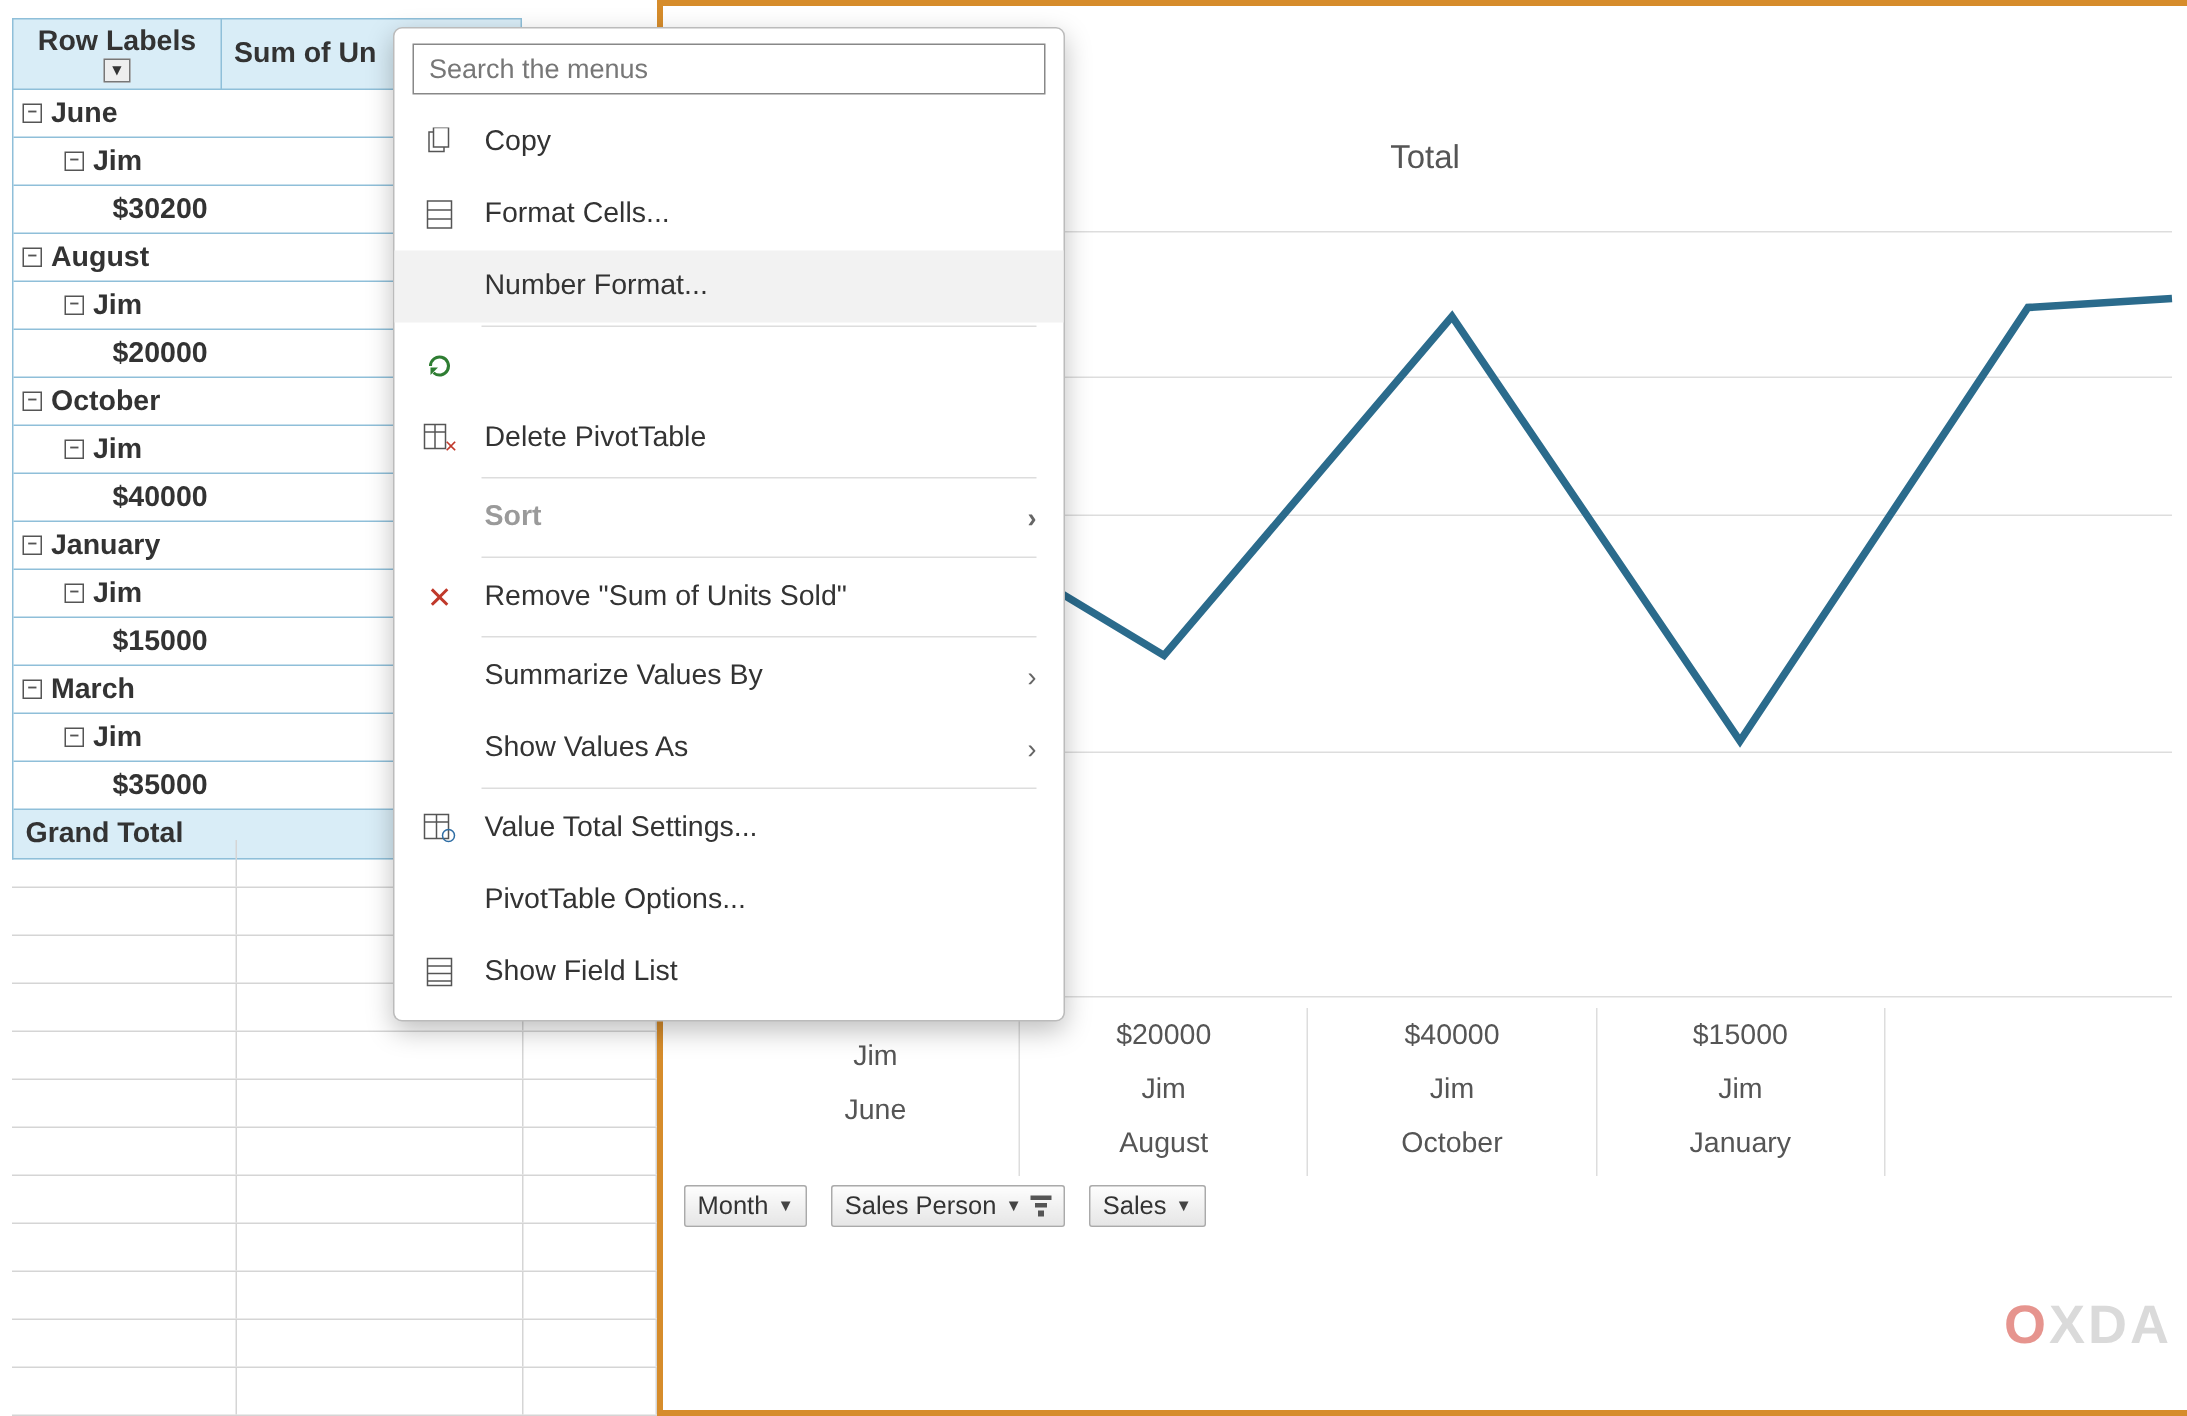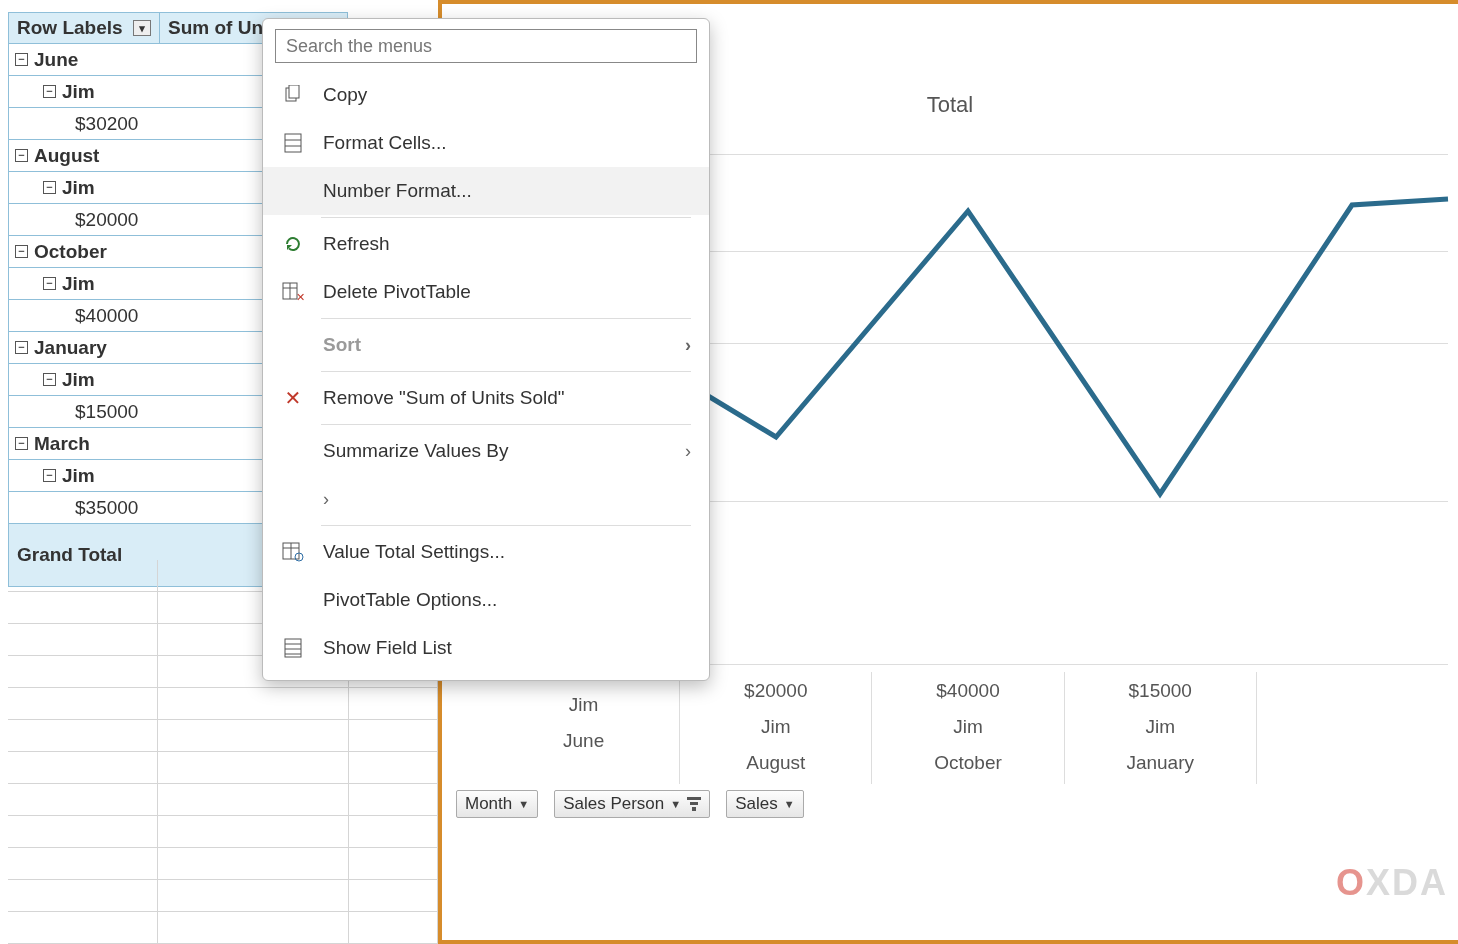--- a/index.html
+++ b/index.html
@@ -26,21 +26,21 @@
     font-size: 19px;
   }
   .hdr-cell {
     background: #d9edf7;
     border: 1px solid #8fbfd9;
     padding: 4px 8px;
     display: flex;
     align-items: center;
     justify-content: space-between;
   }
-  .hdr-rowlabels { width: 152px; }
+  .hdr-rowlabels { width: 140px; flex-direction: column; }
   .hdr-sumof    { flex: 1; border-left: none; }
   .filter-btn {
     width: 18px; height: 16px;
     border: 1px solid #777;
     background: #eee;
     display: inline-flex;
     align-items: center;
     justify-content: center;
     font-size: 11px;
     line-height: 1;
@@ -50,35 +50,35 @@
   .prow {
     border-bottom: 1px solid #8fbfd9;
     font-size: 19px;
     padding: 3px 6px;
     display: flex;
     align-items: center;
     height: 32px;
   }
   .lvl0 { font-weight: 700; }
   .lvl1 { padding-left: 34px; font-weight: 700; }
-  .lvl2 { padding-left: 66px; font-weight: 400; }
+  .lvl2 { padding-left: 66px; font-weight: 700; }
   .minus {
     width: 13px; height: 13px;
     border: 1px solid #555;
     margin-right: 6px;
     display: inline-flex;
     align-items: center; justify-content: center;
     font-size: 11px; line-height: 1;
     color: #555;
   }
   .grand {
     background: #d9edf7;
     font-weight: 700;
     font-size: 19px;
-    padding: 20px 8px;
+    padding: 5px 8px;
     border: 1px solid #8fbfd9;
     border-top: none;
   }
   
   .empty-grid {
     position: absolute;
     left: 8px; top: 560px; width: 430px; height: 380px;
   }
   .empty-grid .er {
     height: 32px;
@@ -453,21 +453,20 @@
     <span class="ctx-label">Number Format...</span>
   </div>
   <div class="ctx-sep"></div>
   <div class="ctx-item">
     <span class="ctx-ico">
       <svg width="20" height="20" viewBox="0 0 20 20">
           <path d="M4 10a6 6 0 1 1 2 4.5" fill="none" stroke="#2e7d32" stroke-width="2"></path>
           <path d="M4 16 L4 11 L9 11 Z" fill="#2e7d32"></path>
         </svg>
     </span>
-    <span class="ctx-label">Refresh</span>
   </div>
   <div class="ctx-item">
     <span class="ctx-ico">
       <svg width="22" height="20" viewBox="0 0 22 20">
           <rect x="1" y="1" width="14" height="16" fill="none" stroke="#555"></rect>
           <line x1="1" y1="6" x2="15" y2="6" stroke="#555"></line>
           <line x1="8" y1="1" x2="8" y2="17" stroke="#555"></line>
           <text x="14" y="19" font-size="11" fill="#c0392b">✕</text>
         </svg>
     </span>
@@ -485,20 +484,21 @@
     <span class="ctx-label">Remove "Sum of Units Sold"</span>
   </div>
   <div class="ctx-sep"></div>
   <div class="ctx-item">
     <span class="ctx-ico blank"></span>
     <span class="ctx-label">Summarize Values By</span>
     <span class="ctx-chevron">›</span>
   </div>
   <div class="ctx-item">
     <span class="ctx-ico blank"></span>
+    <span class="ctx-label">Show Values As</span>
     <span class="ctx-chevron">›</span>
   </div>
   <div class="ctx-sep"></div>
   <div class="ctx-item">
     <span class="ctx-ico">
       <svg width="22" height="20" viewBox="0 0 22 20">
           <rect x="1" y="1" width="16" height="16" fill="none" stroke="#555"></rect>
           <line x1="1" y1="6" x2="17" y2="6" stroke="#555"></line>
           <line x1="9" y1="1" x2="9" y2="17" stroke="#555"></line>
           <circle cx="17" cy="15" r="4" fill="none" stroke="#2e6da4"></circle>

